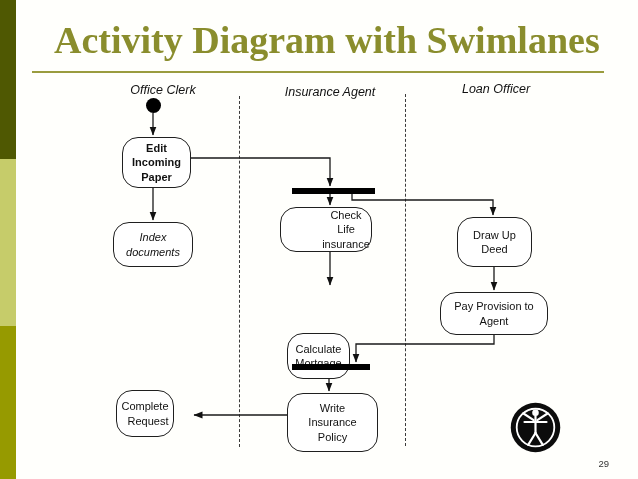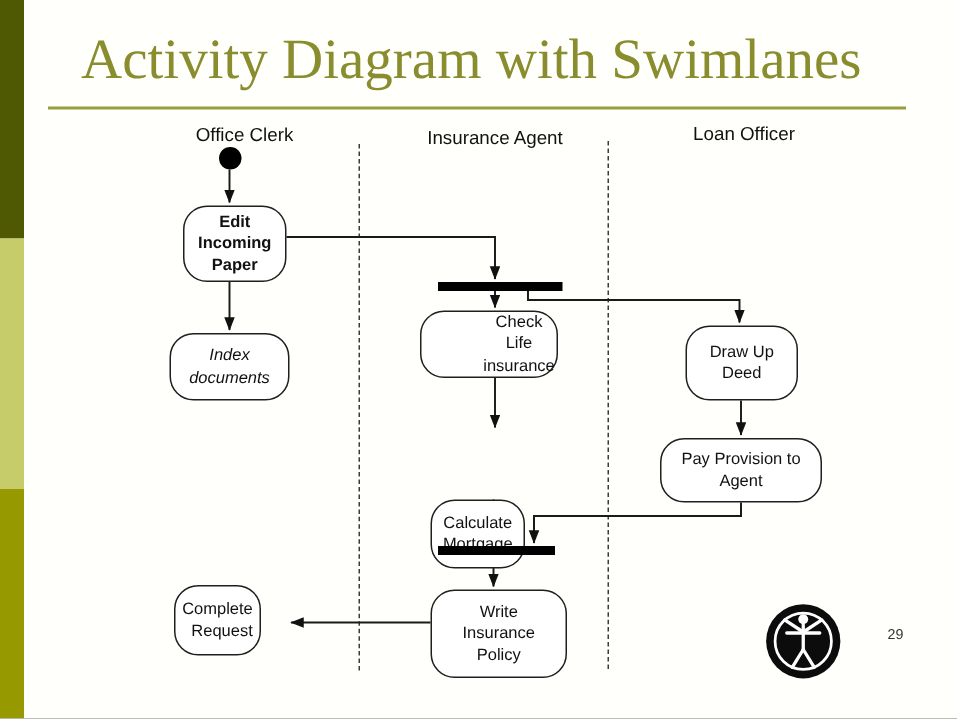--- a/index.html
+++ b/index.html
@@ -10,48 +10,48 @@
   }
   
   .bar-seg{position:absolute;left:0;width:16px;}
   .bar-top{top:0;height:159px;background:#4f5802;}
   .bar-mid{top:159px;height:167px;background:#c6cc6a;}
   .bar-bot{top:326px;height:153px;background:#969a00;}
   
   .title{
     position:absolute;left:54px;top:18px;width:566px;
     font-family:"Liberation Serif", serif;
-    font-size:38px;font-weight:400;color:#8a8d2d;
+    font-size:38px;font-weight:700;color:#8a8d2d;
     letter-spacing:0px;white-space:nowrap;
   }
   .title-rule{position:absolute;left:32px;top:71px;width:572px;height:2px;background:#9a9c3e;}
   
   .lane-header{
-    position:absolute;font-size:12.5px;color:#111;
+    position:absolute;font-style:italic;font-size:12.5px;color:#111;
     text-align:center;width:130px;
   }
   .lane-sep{
     position:absolute;width:0;border-left:1.5px dashed #3a3a3a;
   }
   
   .activity{
     position:absolute;background:#fff;border:1.4px solid #1f1f1f;border-radius:16px;
     display:flex;align-items:center;justify-content:center;text-align:center;
     font-size:11px;line-height:1.3;color:#111;white-space:pre-line;
     box-sizing:border-box;
   }
   .start-node{
     position:absolute;left:146px;top:98px;width:15px;height:15px;
     background:#000;border-radius:50%;
   }
   .sync-bar{position:absolute;height:6px;background:#000;}
   .connectors{position:absolute;left:0;top:0;pointer-events:none;}
   .page-number{
-    position:absolute;left:585px;top:418px;width:24px;
-    font-size:9.5px;color:#333;text-align:center;
+    position:absolute;left:585px;top:458px;width:24px;
+    font-size:9.5px;color:#333;text-align:right;
   }
   .logo{position:absolute;left:508px;top:400px;width:55px;height:55px;}
 </style>
 </head>
 <body>
 
 <div id="slide">
 
   <div class="bar-seg bar-top"></div>
   <div class="bar-seg bar-mid"></div>

